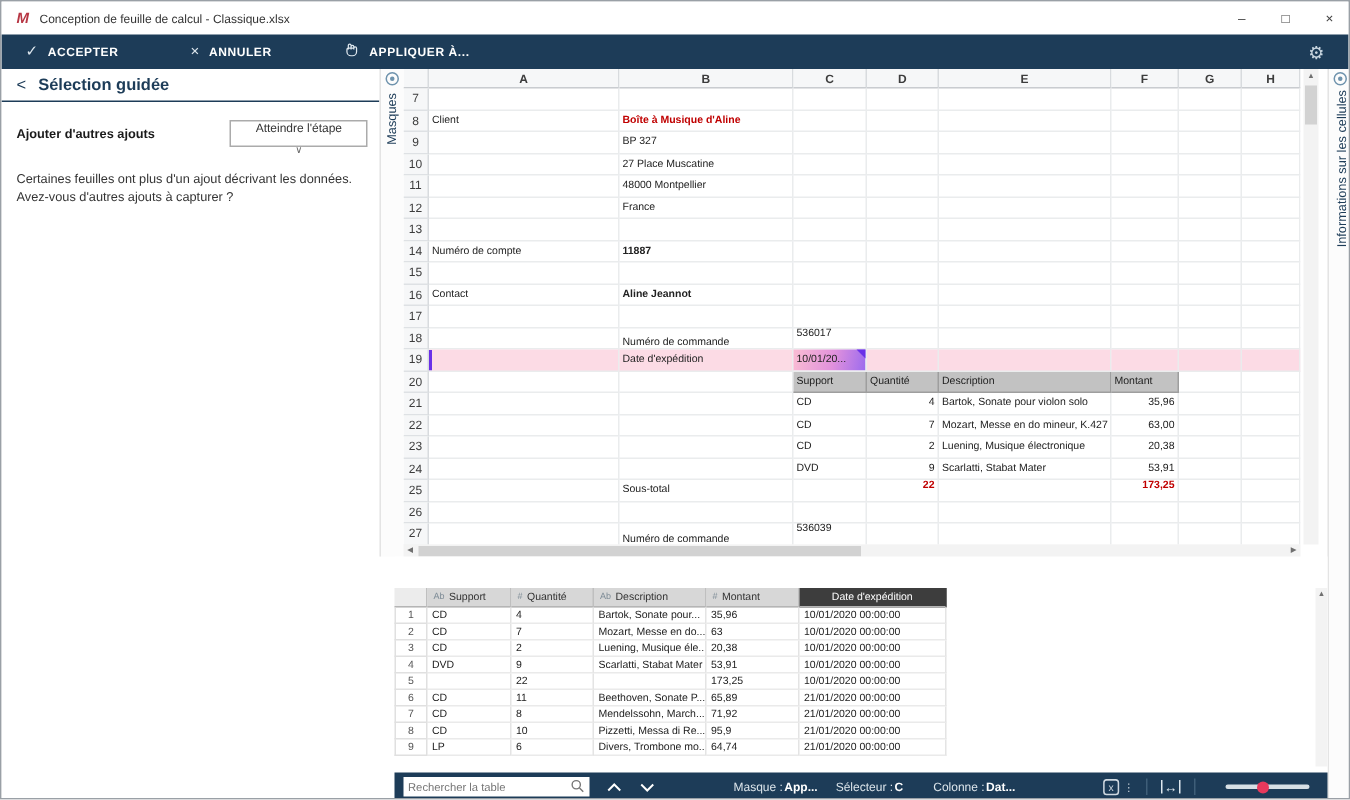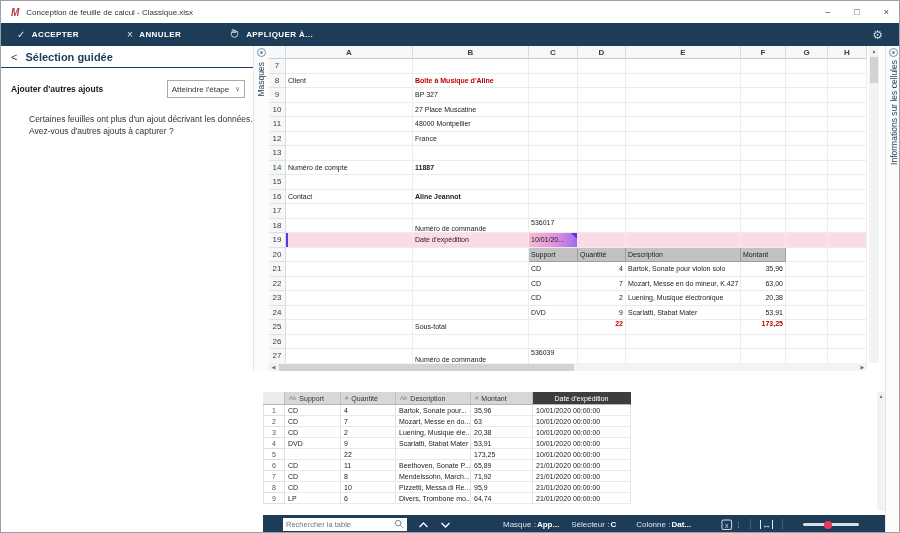--- a/index.html
+++ b/index.html
@@ -23,23 +23,23 @@
 
   
   .panel{position:absolute;left:0;top:45px;width:252px;height:488px;background:#fff;}
   .panel-header{height:21px;border-bottom:1px solid #1d3c58;display:flex;align-items:center;
     padding:0 10px;color:#1d3c58;}
   .back{font-size:11px;margin-right:8px;font-weight:normal;}
   .ptitle{font-size:11px;font-weight:bold;}
   .prow{display:flex;align-items:center;justify-content:space-between;margin:12px 8px 0 10px;}
   .plabel{font-size:8.5px;font-weight:bold;color:#1a1a1a;}
   .dropdown{border:1px solid #ababab;height:18px;display:flex;align-items:center;gap:6px;
-    padding:0 4px;font-size:8px;color:#333;background:#fff;box-sizing:border-box;}
+    padding:0 16px;font-size:8px;color:#333;background:#fff;box-sizing:border-box;flex-direction:column;}
   .caret{font-size:6.5px;color:#666;}
-  .pquestion{margin:15px 28px 0;font-size:8.5px;color:#333;line-height:1.45;width:233px;}
+  .pquestion{margin:15px 10px 0;font-size:8.5px;color:#333;line-height:1.45;width:233px;}
   .pbuttons{display:flex;justify-content:flex-end;gap:7px;margin:19px 7px 0 0;}
   .btn{height:19px;min-width:45px;display:flex;align-items:center;justify-content:center;
     font-size:7.5px;letter-spacing:.3px;box-sizing:border-box;padding:0 9px;cursor:default;}
   .btn.gray{background:#d8d8d8;color:#4a4a4a;border:1px solid #d2d2d2;}
   .btn.pinkb{background:#fff;color:#333;border:1px solid #eeaebb;}
 
   
   .strip-left{position:absolute;left:252px;top:45px;width:16px;height:325px;background:#fcfcfc;
     border-left:1px solid #e4e4e4;box-sizing:border-box;}
   .strip-right{position:absolute;left:884px;top:45px;width:16px;height:488px;background:#fcfcfc;
@@ -106,21 +106,21 @@
   .th.corner{background:#ececec;}
   .tn{border:1px solid #e0e0e0;border-top:none;font-size:7px;color:#555;
     display:flex;align-items:center;justify-content:center;box-sizing:border-box;}
   .tc{border-right:1px solid #e4e4e4;border-bottom:1px solid #eaeaea;font-size:7px;color:#222;
     display:flex;align-items:center;padding:0 3px;white-space:nowrap;overflow:hidden;box-sizing:border-box;}
   .btvscroll{position:absolute;left:614px;top:21px;width:8px;height:119px;background:#f3f3f3;}
   .btvscroll .varrow{height:8px;}
 
   
   .statusbar{position:absolute;left:262px;top:514px;width:622px;height:19px;background:#1d3c58;
-    display:flex;align-items:center;padding:0 20px;box-sizing:border-box;color:#dbe4ea;font-size:8px;}
+    display:flex;align-items:center;padding:0 6px;box-sizing:border-box;color:#dbe4ea;font-size:8px;}
   .search{width:124px;height:13px;background:#fff;display:flex;align-items:center;padding:0 3px;box-sizing:border-box;}
   .search input{border:none;outline:none;flex:1;font-size:7.5px;font-family:inherit;color:#333;min-width:0;padding:0;background:transparent;}
   .chev{margin-left:11px;display:flex;align-items:center;cursor:default;}
   .sgroup{display:flex;align-items:center;gap:1px;white-space:nowrap;}
   .sv{font-weight:bold;color:#fff;}
   .sep{width:1px;height:11px;background:#3f5e78;margin:0 8px;}
   .xlicon{display:flex;align-items:center;gap:2px;}
   .dots{font-size:7px;color:#cfd8e0;}
   .fitw{display:flex;align-items:center;font-size:9px;color:#dfe8ef;}
   .fitbar{width:1px;height:9px;background:#dfe8ef;margin:0 1px;}

